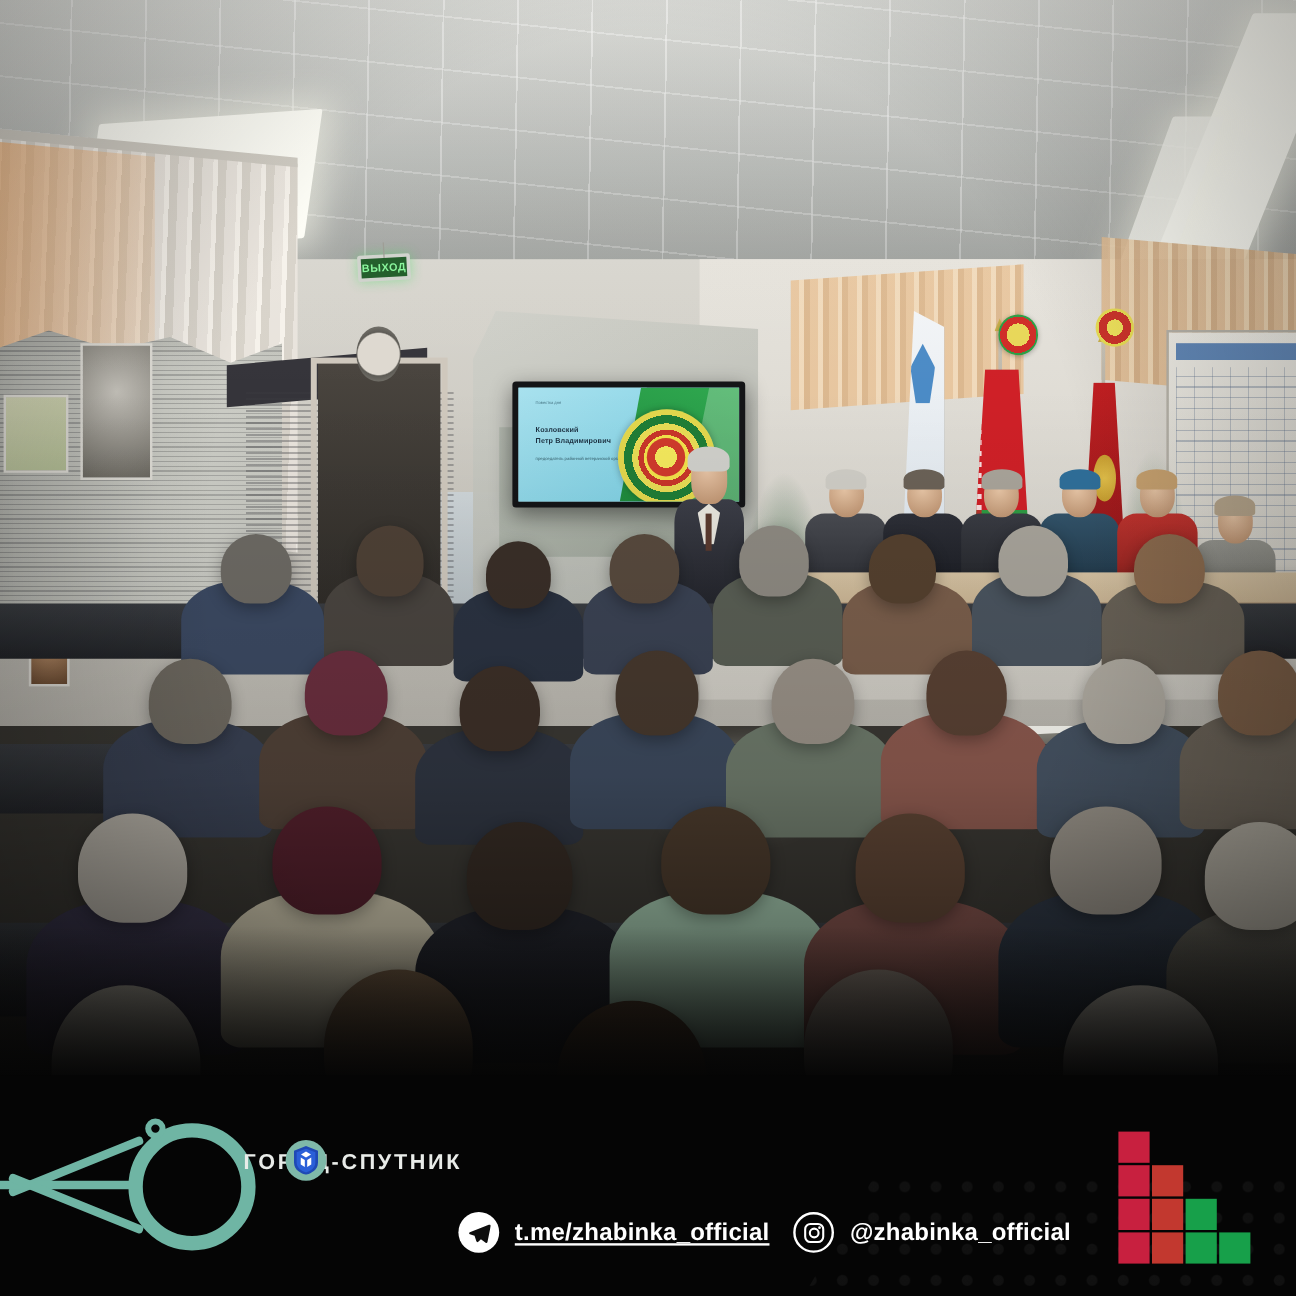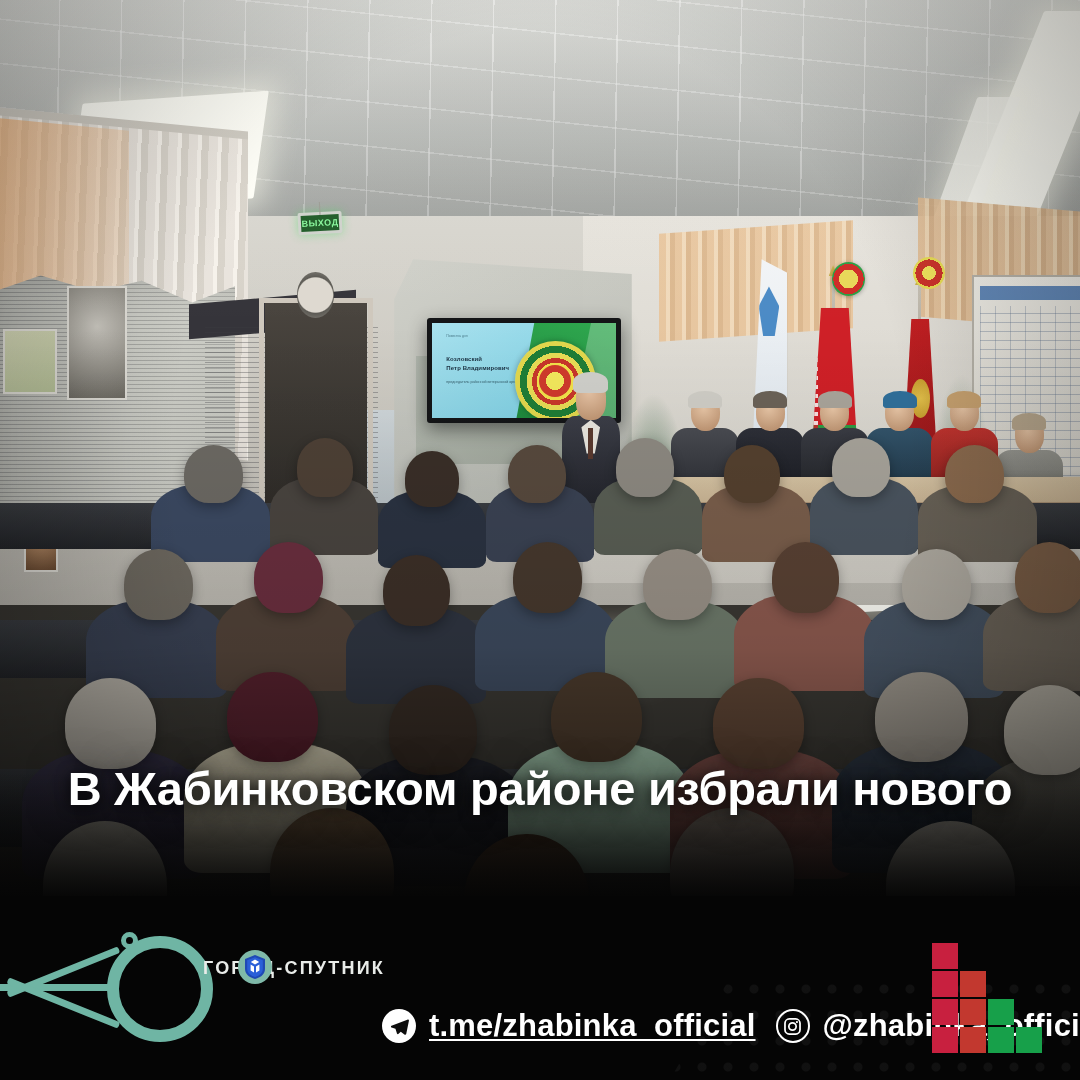--- a/index.html
+++ b/index.html
@@ -254,21 +254,21 @@
   .shield svg{width:20px;height:24px;}
 
   .socials{position:absolute;left:382px;bottom:36px;display:flex;align-items:center;gap:20px;}
   .s-item{display:flex;align-items:center;gap:13px;}
   .ic-circle{width:34px;height:34px;border-radius:50%;display:flex;align-items:center;
     justify-content:center;flex:0 0 34px;}
   .tg-ic{background:#fff;}
   .tg-ic svg{width:19px;height:19px;}
   .ig-ic{border:2.5px solid #fff;}
   .ig-ic svg{width:19px;height:19px;}
-  .s-text{color:#fff;font-size:31px;font-weight:700;letter-spacing:.2px;white-space:nowrap;}
+  .s-text{color:#fff;font-size:20px;font-weight:700;letter-spacing:.2px;white-space:nowrap;}
   .s-text.und{text-decoration:underline;text-underline-offset:3px;text-decoration-thickness:2px;}
 
   .blocks{position:absolute;right:30px;bottom:25px;width:118px;height:112px;}
   .blk{position:absolute;width:26px;height:26px;}
 </style>
 </head>
 <body>
 
 <div class="card">
 
@@ -456,21 +456,20 @@
     </div>
 
     <div class="vignette"></div>
     <div class="grade"></div>
     <div class="bottomfade"></div>
     <div class="bottomblack"></div>
     <div class="ig-pattern"></div>
   </div>
 
   <div class="headline">
-    <span class="ln">В Жабинковском районе избрали нового</span>
   </div>
 
   <div class="brandbar">
 
     <div class="logo">
       <div class="ray ray1"></div>
       <div class="ray ray2"></div>
       <div class="ray ray3"></div>
       <div class="orbit"></div>
       <div class="orbit-dot"></div>

